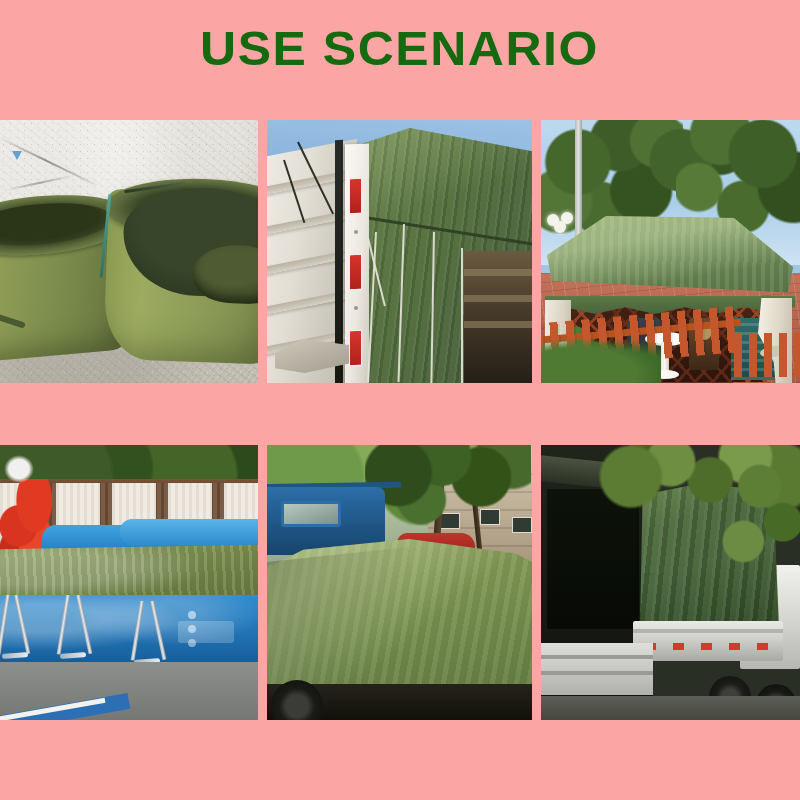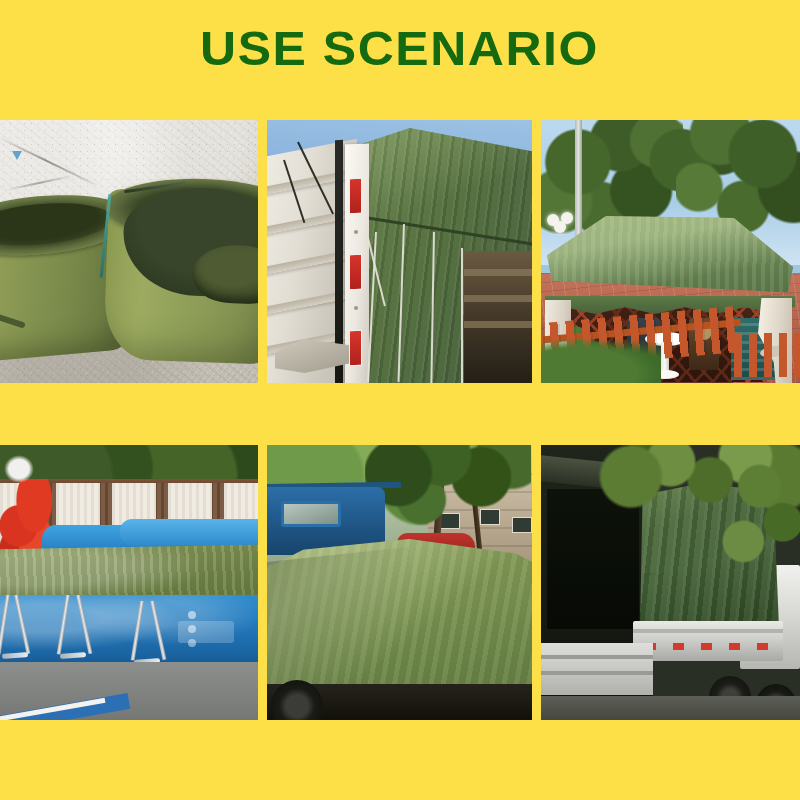--- a/index.html
+++ b/index.html
@@ -3,21 +3,21 @@
 <meta charset="utf-8">
 <title>Use Scenario</title>
 <style>
   * { box-sizing: border-box; margin: 0; padding: 0; }
   html, body {
     width: 800px; height: 800px;
     background: #ffffff;
     font-family: "Liberation Sans", sans-serif;
     overflow: hidden;
   }
-  .page { position: relative; width: 800px; height: 800px; background: #fde047; }
+  .page { position: relative; width: 800px; height: 800px; background: #fca5a5; }
 
   
   .title-bar {
     position: absolute; top: 22px; left: 0; width: 800px;
     text-align: center;
   }
   .title {
     display: inline-block;
     font-family: "Liberation Sans", sans-serif;
     font-weight: 700;

